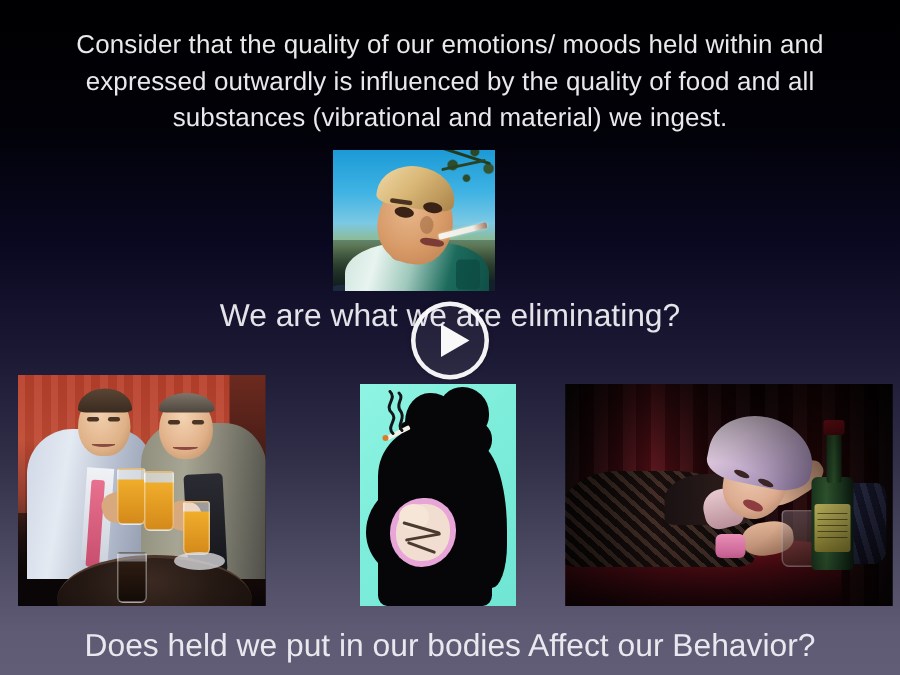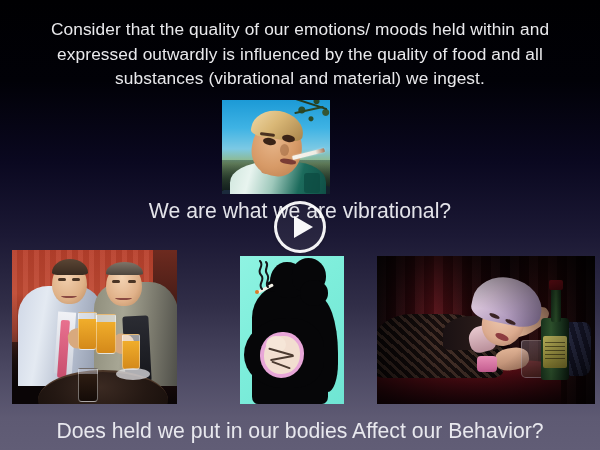--- a/index.html
+++ b/index.html
@@ -448,21 +448,21 @@
     <div class="hair"></div>
     <div class="brow"></div>
     <div class="eye l"></div>
     <div class="eye r"></div>
     <div class="nose"></div>
     <div class="mouth"></div>
     <div class="cig"></div>
   </div>
 
   <div id="midtext" class="textblock">
-    <div>We are what we are vibrational?</div>
+    <div>We are what we are eliminating?</div>
   </div>
 
   <div id="play-button" title="Play">
     <div class="tri"></div>
   </div>
 
   <div class="photo" id="photo-pub">
     <div class="wallpaper"></div>
     <div class="wall-dark"></div>
     <div class="panel"></div>

